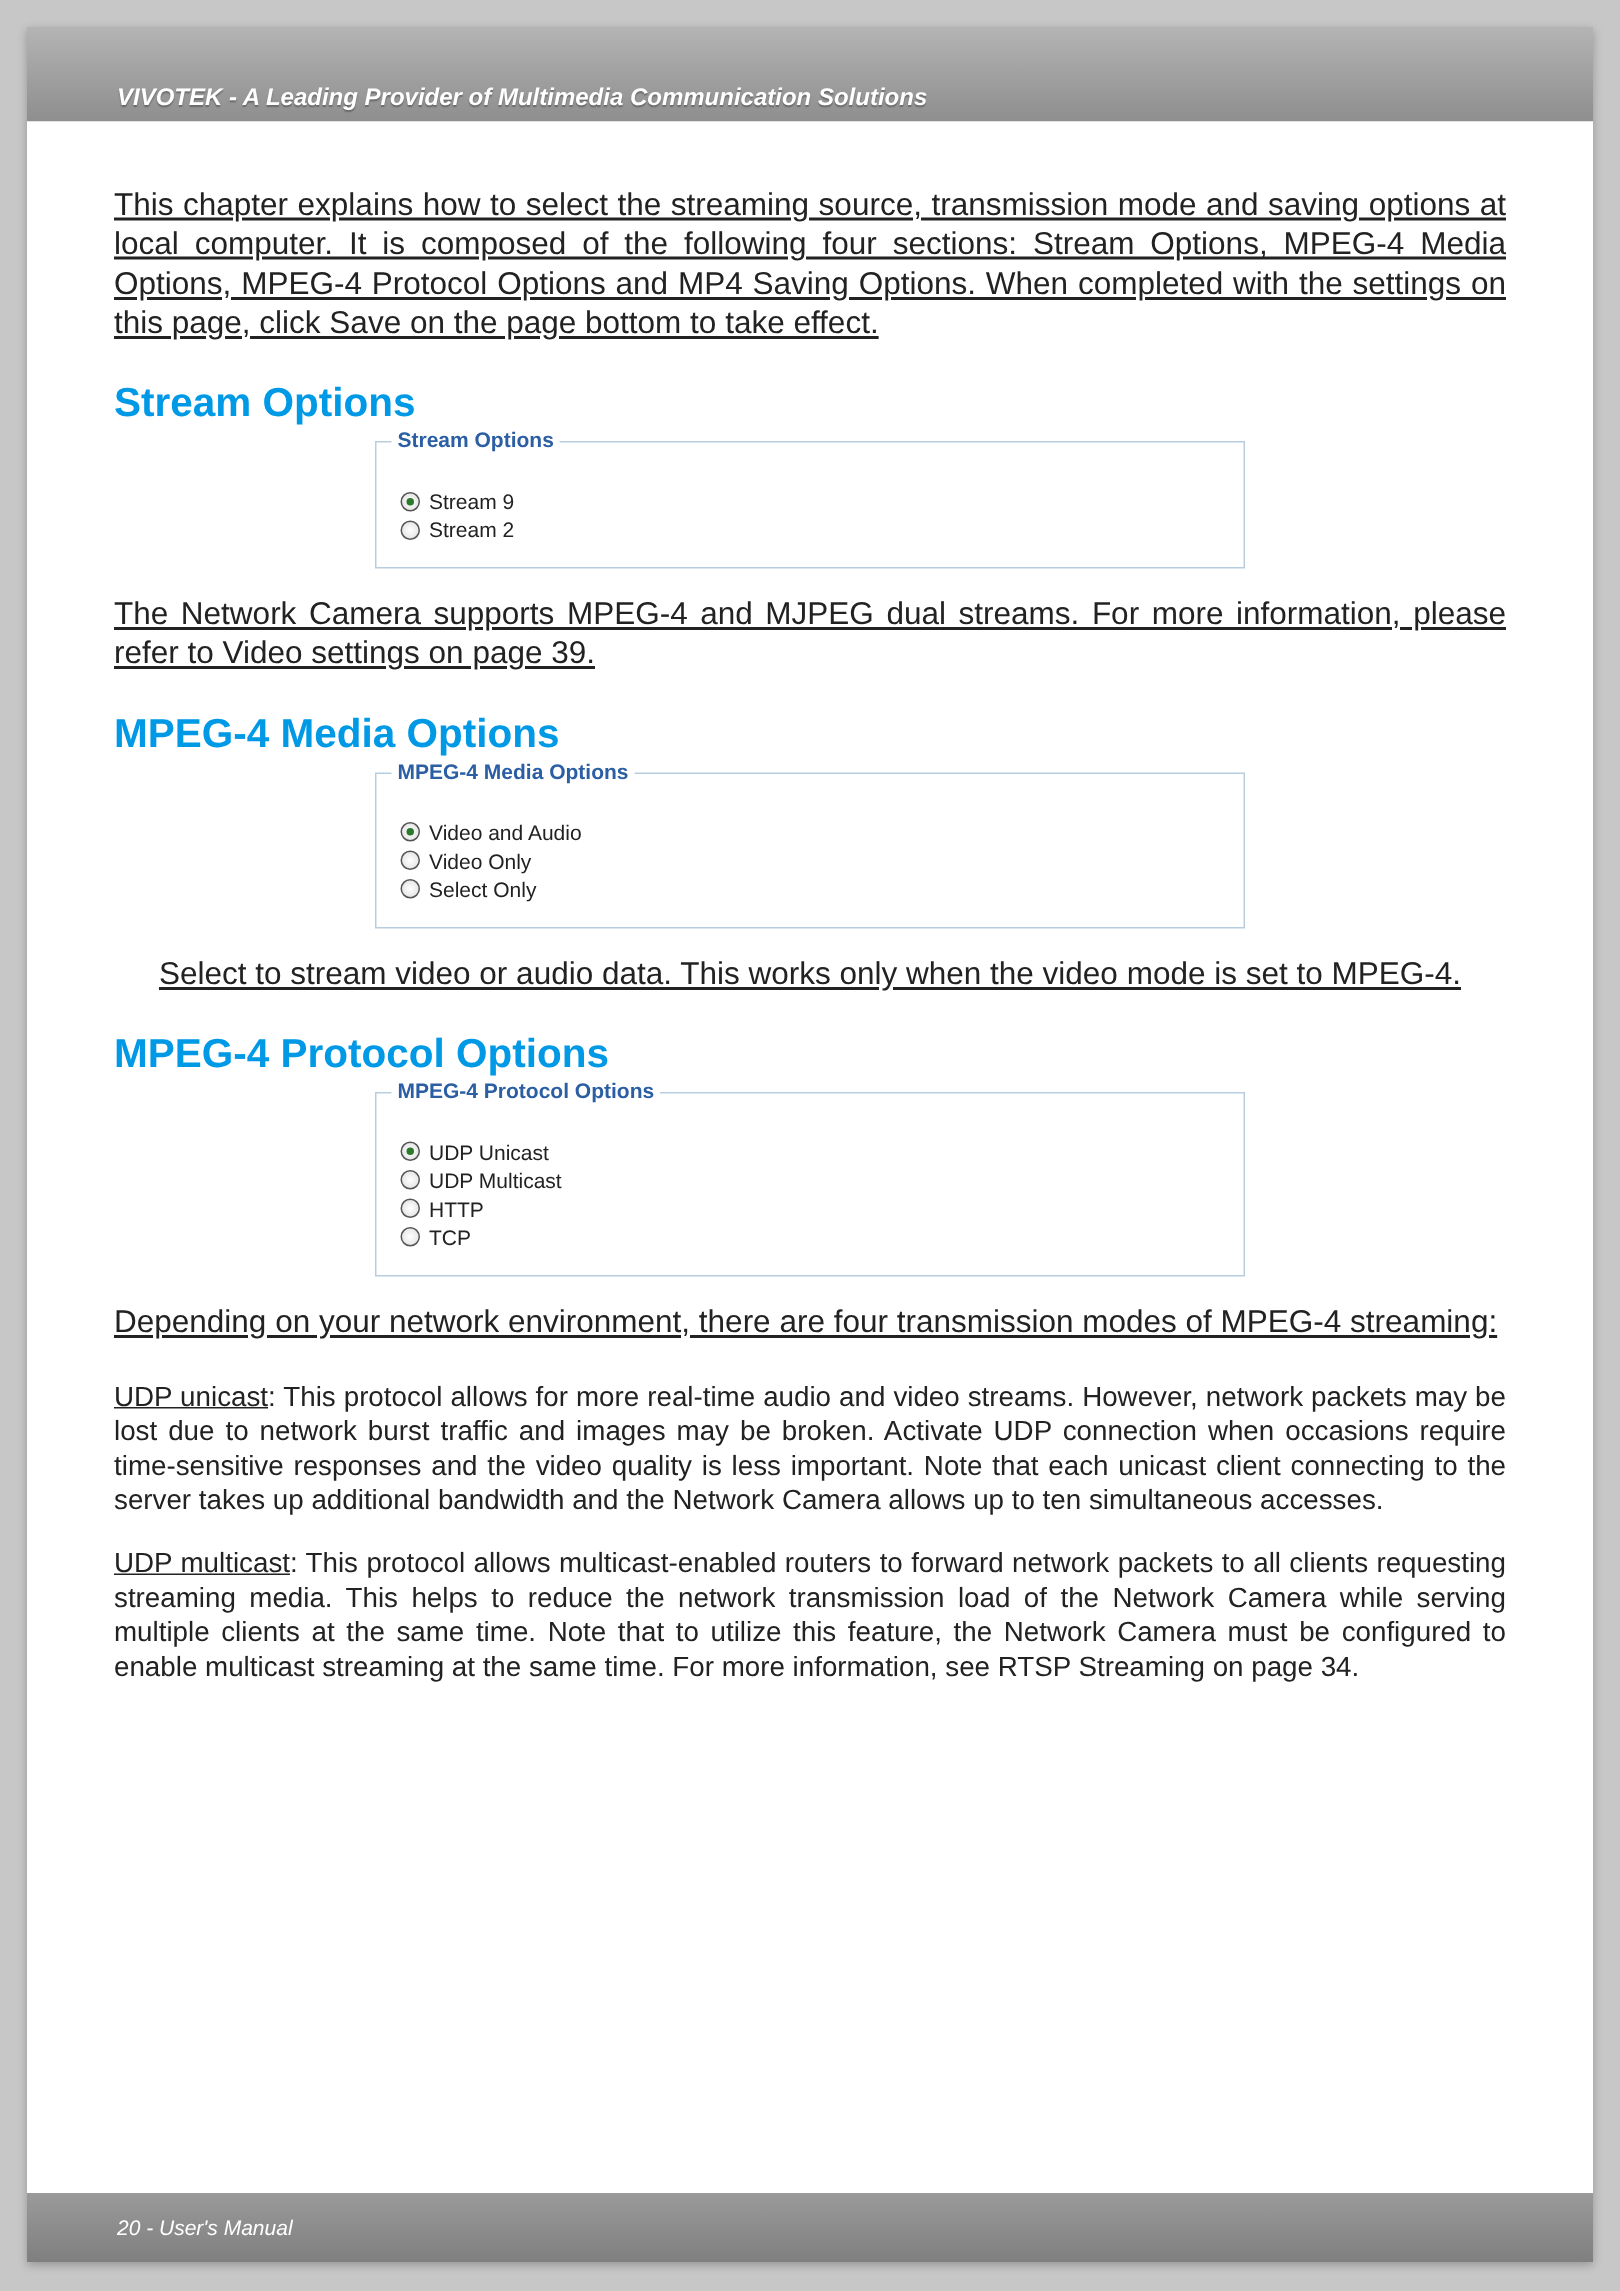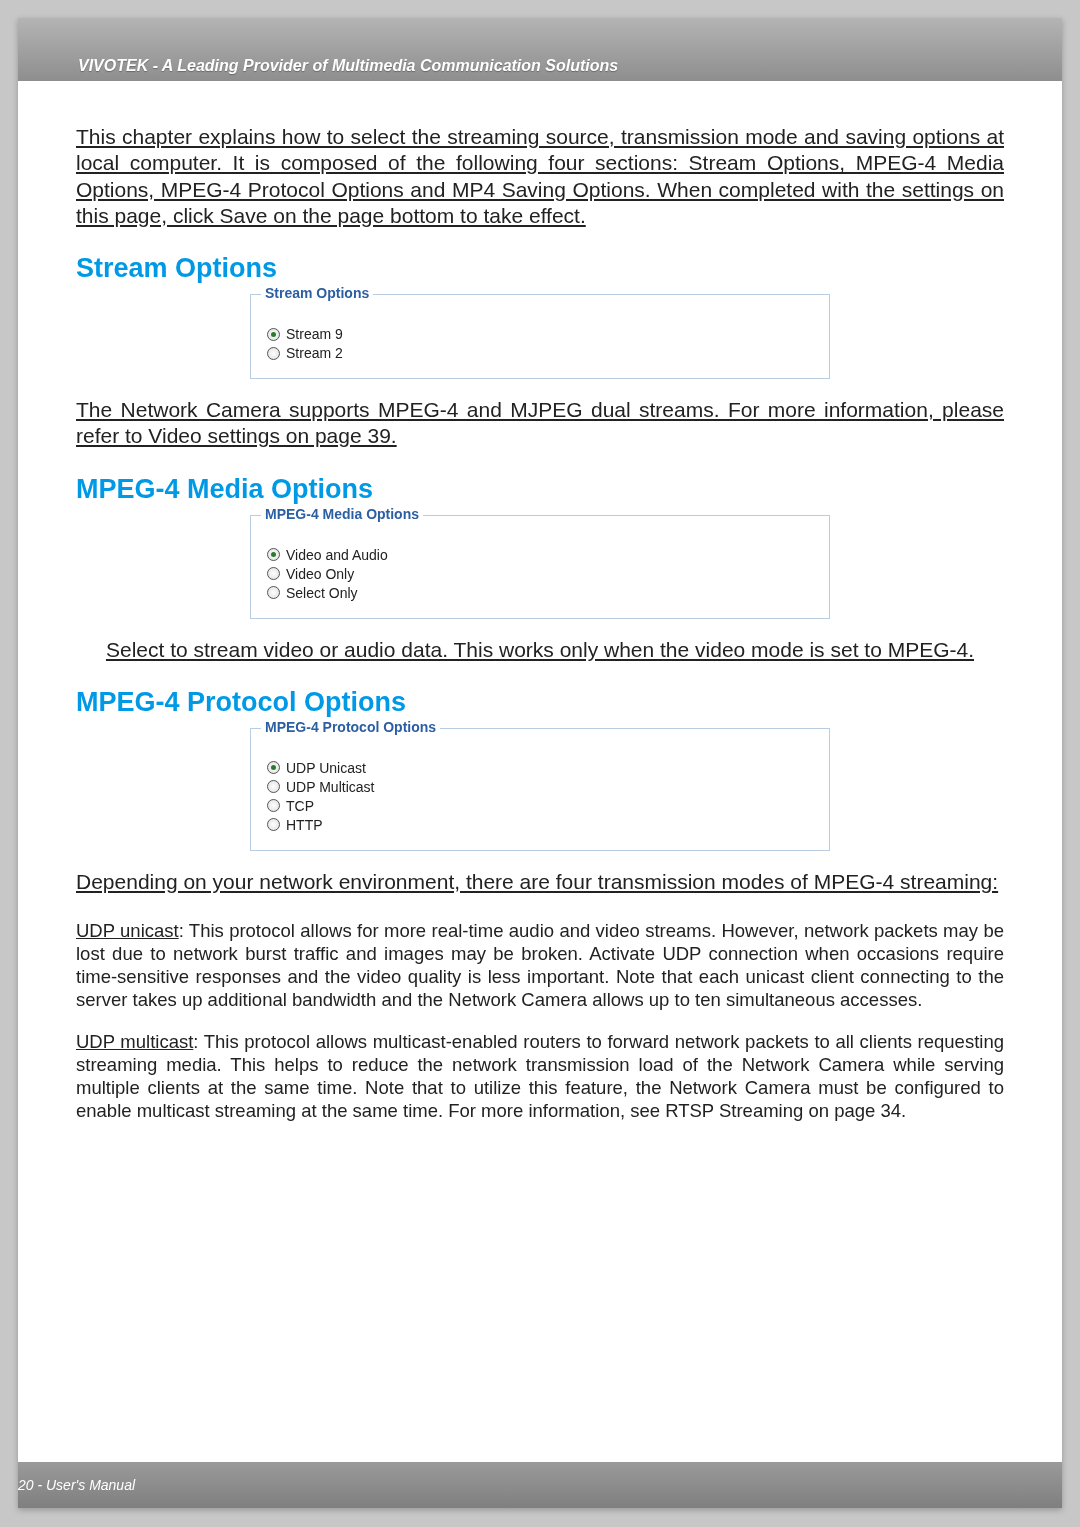--- a/index.html
+++ b/index.html
@@ -111,20 +111,21 @@
     display: block;
   }
   .underline { text-decoration: underline; }
   .footer-bar {
     position: absolute;
     left: 0; right: 0; bottom: 0;
     height: 46px;
     background: linear-gradient(#9a9a9a, #7f7f7f);
     display: flex;
     align-items: center;
+    padding-left: 60px;
   }
   .footer-text {
     color: #ffffff;
     font-style: italic;
     font-size: 14px;
   }
 </style>
 </head>
 <body>
 
@@ -183,25 +184,25 @@
           <div class="radio-row">
             <span class="radio checked"></span>
             <span>UDP Unicast</span>
           </div>
           <div class="radio-row">
             <span class="radio"></span>
             <span>UDP Multicast</span>
           </div>
           <div class="radio-row">
             <span class="radio"></span>
+            <span>HTTP</span>
+          </div>
+          <div class="radio-row">
+            <span class="radio"></span>
             <span>TCP</span>
-          </div>
-          <div class="radio-row">
-            <span class="radio"></span>
-            <span>HTTP</span>
           </div>
         </div>
       </div>
 
       <p class="body">Depending on your network environment, there are four transmission modes of MPEG-4 streaming:</p>
 
       <p class="body-sm">
         <span class="underline">UDP unicast</span><span>: This protocol allows for more real-time audio and video streams. However, network packets may be lost due to network burst traffic and images may be broken. Activate UDP connection when occasions require time-sensitive responses and the video quality is less important. Note that each unicast client connecting to the server takes up additional bandwidth and the Network Camera allows up to ten simultaneous accesses.</span>
       </p>
 

